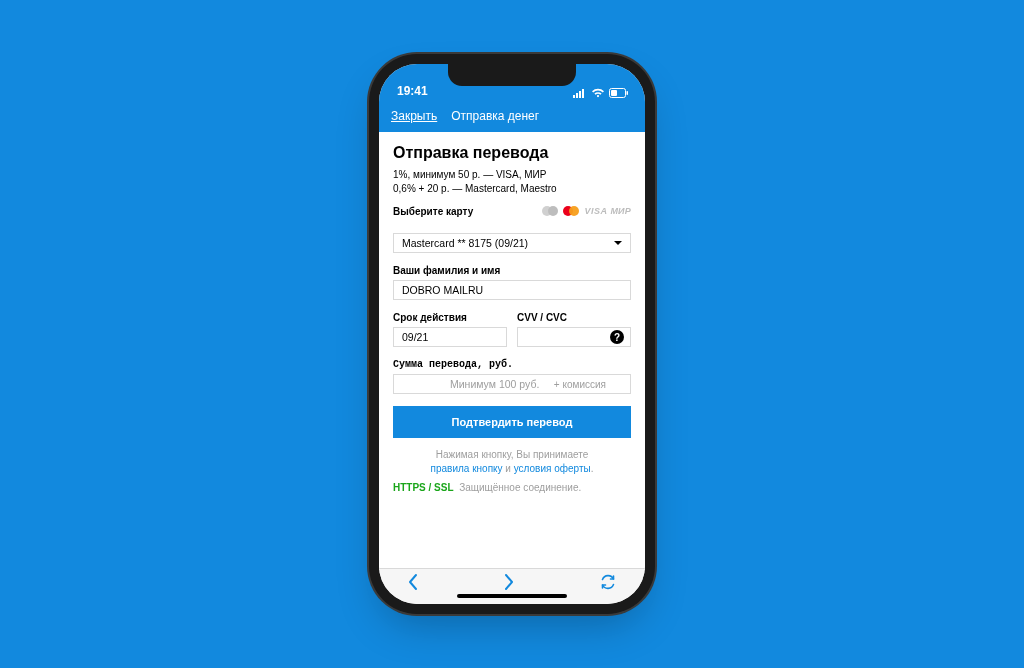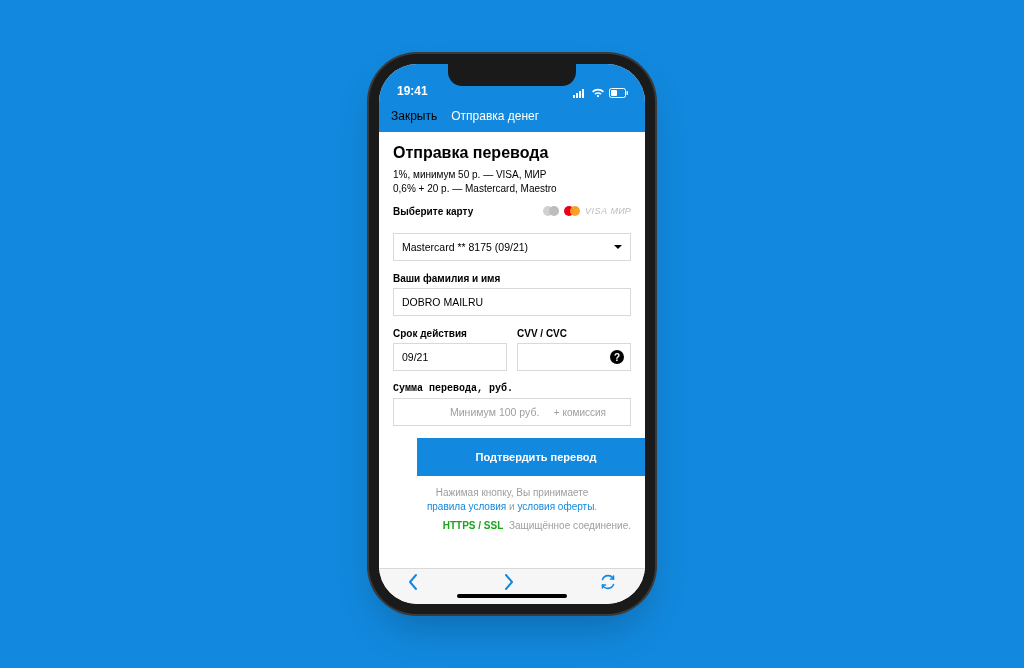--- a/index.html
+++ b/index.html
@@ -73,21 +73,21 @@
   .app-header {
     height: 32px;
     background: #1289de;
     color: #fff;
     display: flex;
     align-items: center;
     padding: 0 12px;
     font-size: 12px;
     gap: 14px;
   }
-  .close-link { color:#000000; }
+  .close-link { color:#ffffff;text-decoration:underline; }
   .header-title { font-weight: 400; }
   
   .content {
     background: #fff;
     padding: 10px 14px 8px 14px;
     height: calc(100% - 34px - 32px - 36px);
     overflow: hidden;
     box-sizing: border-box;
     font-size: 10.5px;
     color: #000;
@@ -105,25 +105,25 @@
     margin-bottom: 16px;
   }
   .field-label { font-size: 10px; font-weight: 700; }
   .card-logos { display:flex; align-items:center; gap:3px; }
   .card-logos .mc { position:relative; width:18px; height:12px; }
   .card-logos .mc .c { position:absolute; top:1px; width:10px; height:10px; border-radius:50%; }
   .card-logos .grey .c:first-child { left:0; background:#d0d0d0; }
   .card-logos .grey .c:last-child  { left:6px; background:#bdbdbd; }
   .card-logos .color .c:first-child { left:0; background:#eb001b; }
   .card-logos .color .c:last-child  { left:6px; background:#f79e1b; mix-blend-mode:normal; opacity:.95; }
-  .brand-text { font-size:9px; font-weight:400; font-style:italic; color:#bdbdbd; letter-spacing:.5px; }
+  .brand-text { font-size:9px; font-weight:700; font-style:italic; color:#bdbdbd; letter-spacing:.5px; }
   .brand-text.mir { letter-spacing:.2px; }
   .input, .select {
     width: 100%;
-    height: 28px;
+    height: 20px;
     border: 1px solid #d9d9d9;
     box-sizing: border-box;
     font-size: 10.5px;
     padding: 0 8px;
     background:#fff;
     display:flex;
     align-items:center;
     justify-content:space-between;
   }
   .select .caret {
@@ -138,29 +138,28 @@
     width:14px;height:14px;border-radius:50%;background:#000;color:#fff;
     font-size:10px; font-weight:700; display:flex;align-items:center;justify-content:center;
   }
   .amount-wrap { position:relative; }
   .amount-wrap .placeholder { color:#9e9e9e;padding-left:48px; }
   .amount-wrap .komissia {
     position:absolute; right:24px; top:50%; transform:translateY(-50%);
     font-size:10px; color:#9e9e9e;
   }
   .primary-btn {
-    width:100%; height:38px; background:#1289de; color:#fff;
+    width:100%; height:32px; background:#1289de; color:#fff;
     display:flex; align-items:center; justify-content:center;
     font-size:11px; font-weight:600; margin-top:4px; margin-bottom:10px;
     border:none;
-    margin-left:24px;
   }
   .fineprint { text-align:center; font-size:10px; color:#9e9e9e; line-height:1.4; }
   .fineprint a { color:#1289de; text-decoration:none; }
-  .ssl-line { text-align:right; font-size:10px; margin-top:6px; color:#9e9e9e; }
+  .ssl-line { text-align:left; font-size:10px; margin-top:6px; color:#9e9e9e; }
   .ssl-line .https { color:#1aa51a; font-weight:600; }
   
   .bottom-toolbar {
     position:absolute; bottom:0; left:0; right:0;
     height:36px; background:#f6f6f6;
     border-top:1px solid #d9d9d9;
     display:flex; align-items:center; justify-content:space-between;
     padding:0 28px 10px 28px;
     box-sizing:border-box;
   }
@@ -255,21 +254,21 @@
         <div class="input amount-wrap">
           <span class="placeholder">Минимум 100 руб.</span>
           <span class="komissia">+ комиссия</span>
         </div>
       </div>
 
       <button class="primary-btn">Подтвердить перевод</button>
 
       <div class="fineprint">
         <span>Нажимая кнопку, Вы принимаете</span><br>
-        <a>правила условия</a><span> и </span><a>условия оферты</a><span>.</span>
+        <a>правила кнопку</a><span> и </span><a>условия оферты</a><span>.</span>
       </div>
 
       <div class="ssl-line">
         <span class="https">HTTPS / SSL</span>
         &nbsp;<span>Защищённое соединение.</span>
       </div>
     </div>
 
     <div class="bottom-toolbar">
       <span class="tb-icon">

